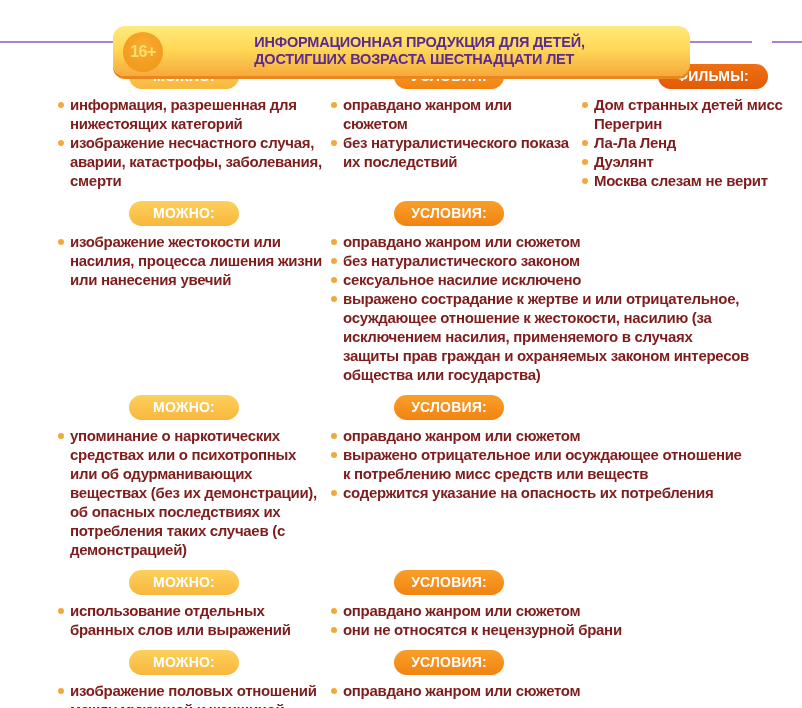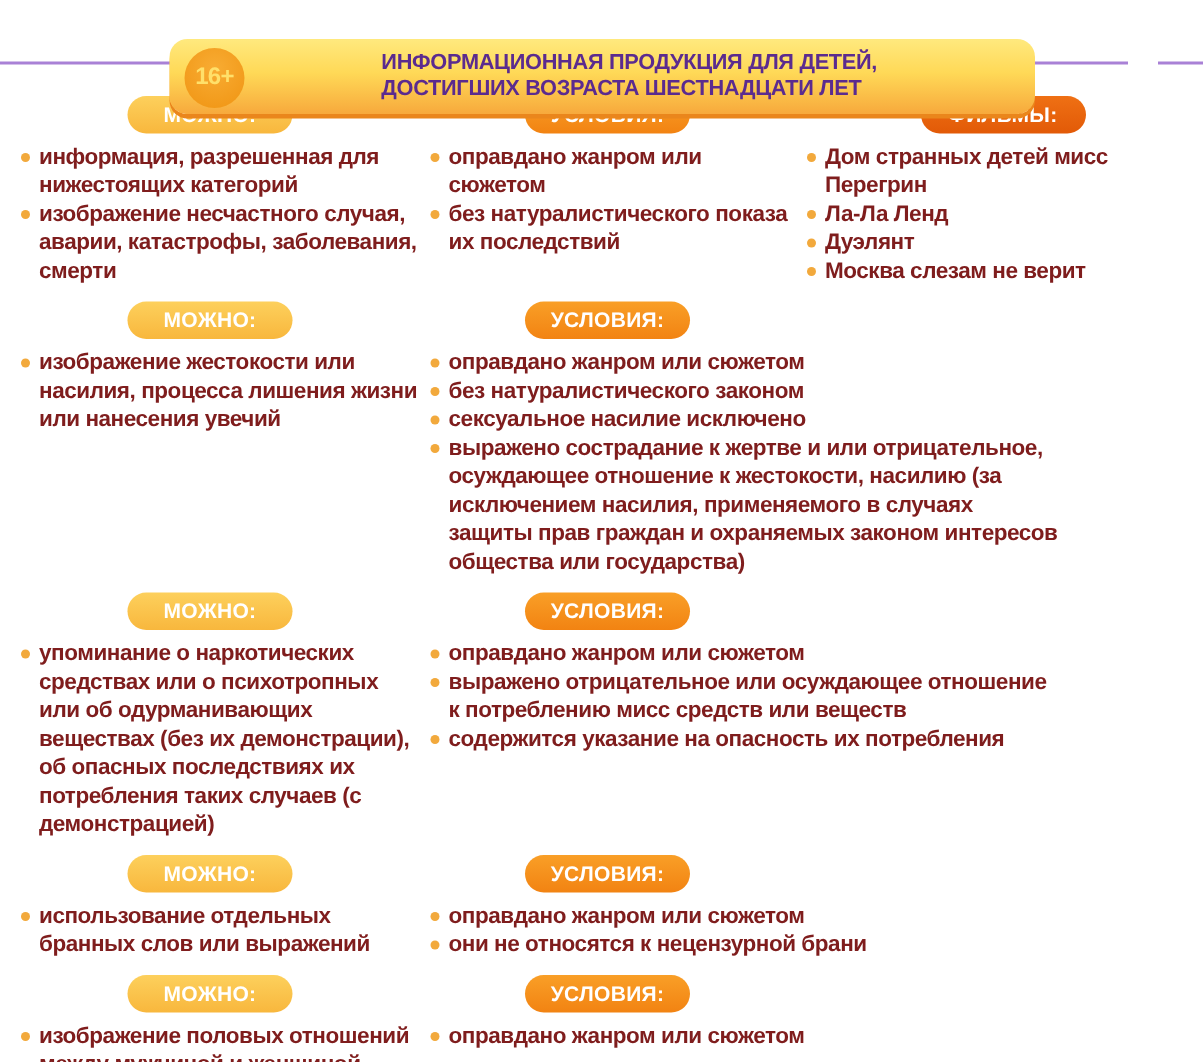--- a/index.html
+++ b/index.html
@@ -29,20 +29,21 @@
   #banner-title{
     text-align:left;color:#5B2B8F;font-weight:700;font-size:14.5px;
     line-height:17px;letter-spacing:-0.2px;text-transform:uppercase;
     padding-left:36px;
   }
   
   #rows{padding:6px 0 0 0;}
   .row{
     display:grid;grid-template-columns:280px 255px 267px;
     margin-bottom:11px;
+    margin-left:44px;
   }
   .cell{min-width:0;}
   .cond{grid-column:2/3;}
   .row.no-films .cond{grid-column:2/4;}
   .badge-wrap{display:flex;justify-content:center;margin-bottom:6px;}
   .cond .badge-wrap{width:250px;}
   .badge{
     min-width:110px;box-sizing:border-box;padding:4px 12px 5px;
     border-radius:13px;text-align:center;
     color:#fff;font-weight:700;font-size:14px;letter-spacing:0.2px;

